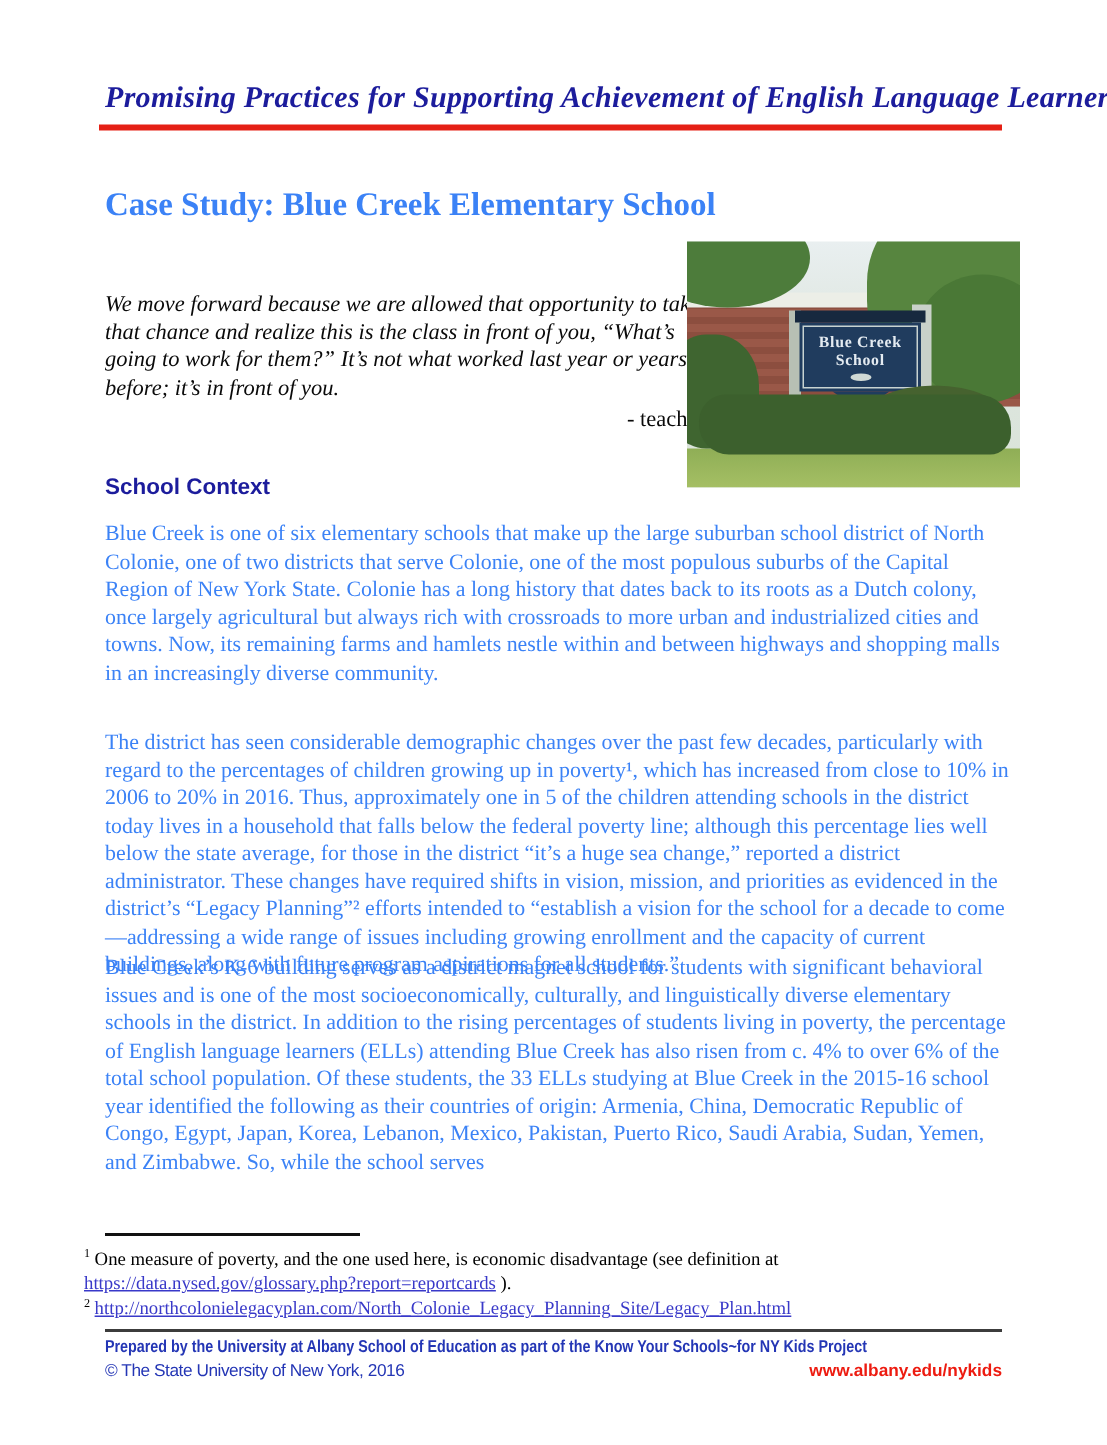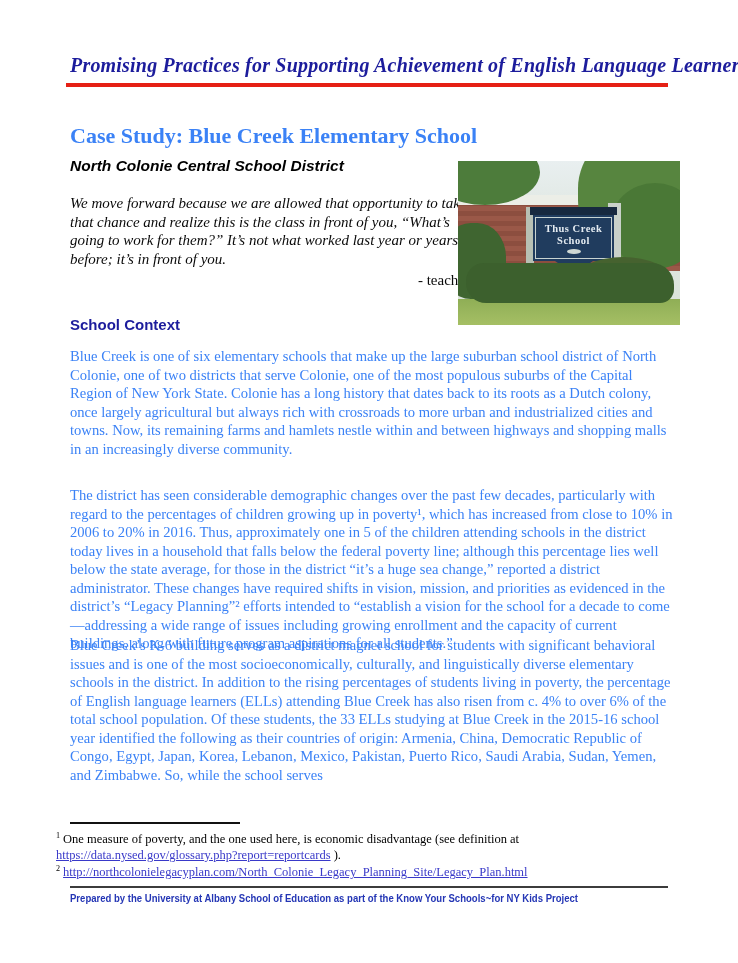--- a/index.html
+++ b/index.html
@@ -125,40 +125,39 @@
 </style>
 </head>
 <body>
 
 <div class="page">
 
   <div class="doc-title">Promising Practices for Supporting Achievement of English Language Learners</div>
   <div class="red-rule"></div>
 
   <div class="cs-title">Case Study: Blue Creek Elementary School</div>
-  <div class="cs-district">North Colonie Central School District</div>
 
   <div class="quote">
     <div>We move forward because we are allowed that opportunity to take that chance and realize this is the class in front of you, “What’s going to work for them?” It’s not what worked last year or years before; it’s in front of you.</div>
     <div class="quote-attr">- teacher</div>
   </div>
 
   <div class="photo">
     <div class="ph-roof"></div>
     <div class="ph-wall"></div>
     <div class="ph-door"></div>
     <div class="ph-tree-tl"></div>
     <div class="ph-tree-r"></div>
     <div class="ph-tree-r2"></div>
     <div class="ph-post-l"></div>
     <div class="ph-post-r"></div>
     <div class="ph-sign-top"></div>
     <div class="ph-sign">
       <div class="ph-sign-inner"></div>
-      <div class="ph-sign-line">Thus Creek</div>
+      <div class="ph-sign-line">Blue Creek</div>
       <div class="ph-sign-line">School</div>
       <div class="ph-sign-emblem"></div>
     </div>
     <div class="ph-sign-point"></div>
     <div class="ph-grass"></div>
     <div class="ph-bush-l"></div>
     <div class="ph-bushes2"></div>
     <div class="ph-bushes"></div>
   </div>
 
@@ -171,14 +170,18 @@
   <div class="footnote fn-1">
     <sup>1</sup><span>One measure of poverty, and the one used here, is economic disadvantage (see definition at</span>
     <a class="link">https://data.nysed.gov/glossary.php?report=reportcards</a><span> ).</span>
   </div>
   <div class="footnote fn-2">
     <sup>2</sup><a class="link">http://northcolonielegacyplan.com/North_Colonie_Legacy_Planning_Site/Legacy_Plan.html</a>
   </div>
 
   <div class="footer-rule"></div>
   <div class="footer-line1">Prepared by the University at Albany School of Education as part of the Know Your Schools~for NY Kids Project</div>
+  <div class="footer-line2">
+    <span class="footer-copyright">© The State University of New York, 2016</span>
+    <a class="footer-site">www.albany.edu/nykids</a>
+  </div>
 
 </div>
 
 </body></html>

